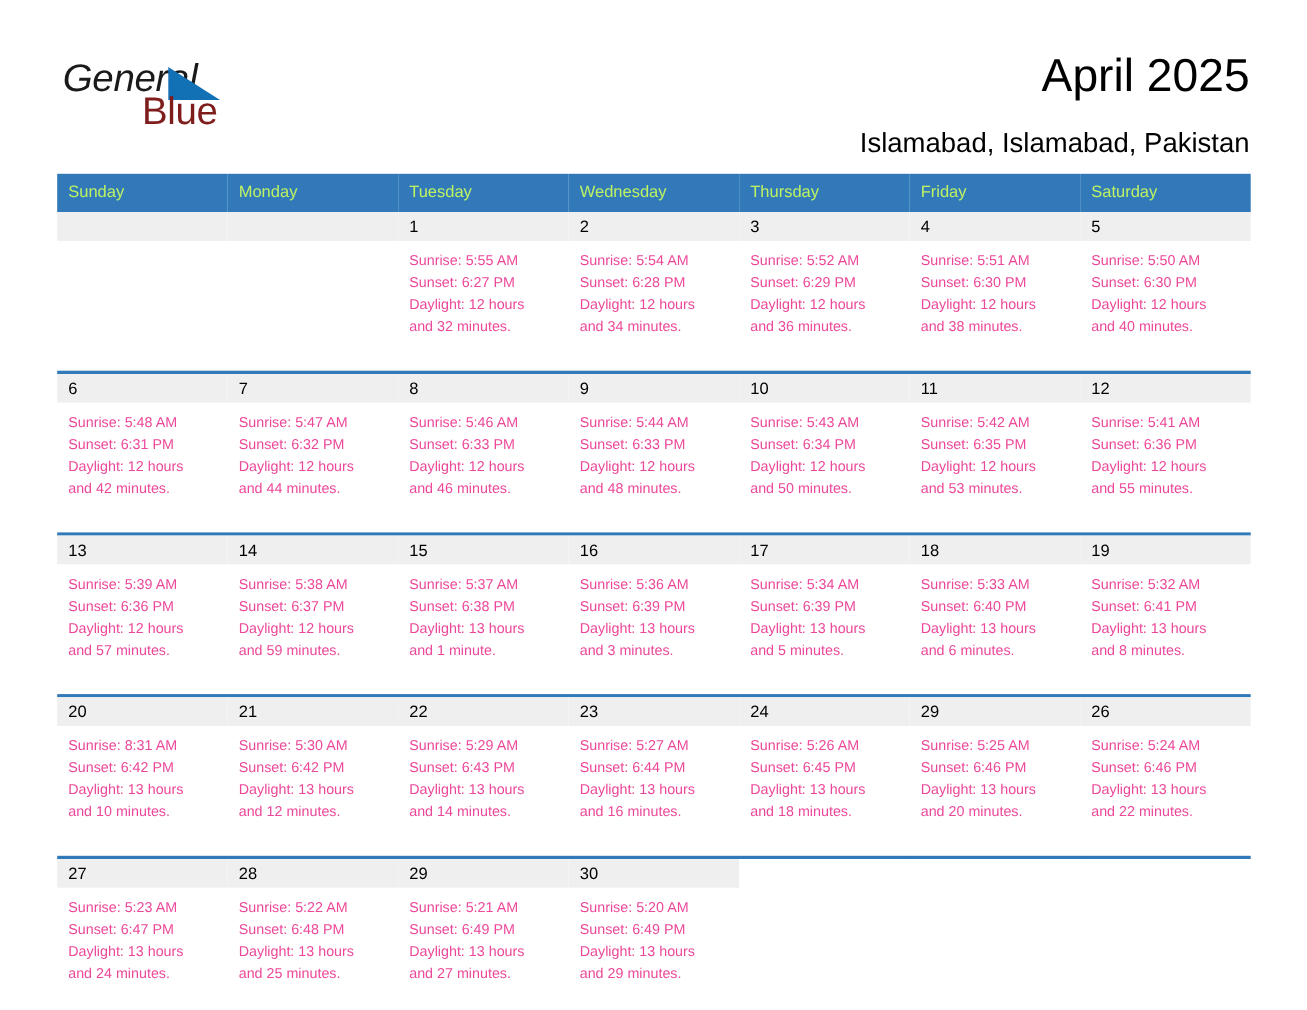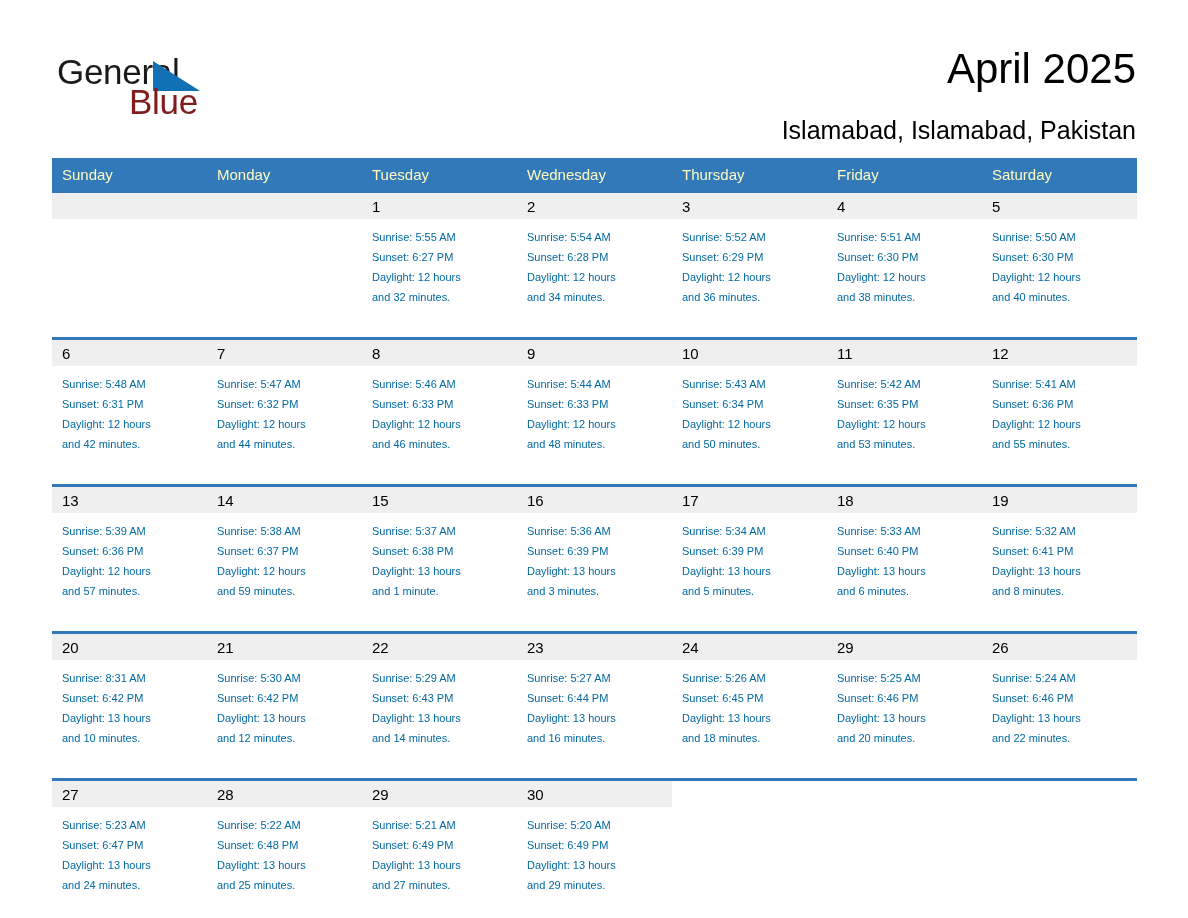--- a/index.html
+++ b/index.html
@@ -38,20 +38,21 @@
   }
   .logo-general {
     position: absolute;
     left: 0;
     top: 0;
     font-size: 35px;
     letter-spacing: -0.3px;
     color: #1a1a1a;
     font-family: "Liberation Sans", sans-serif;
     line-height: 40px;
+    font-style: italic;
   }
   .logo-triangle {
     position: absolute;
     left: 96px;
     top: 9px;
     width: 0;
     height: 0;
     border-style: solid;
     border-width: 30px 0 0 47px;
     border-color: transparent transparent transparent #1270b5;
@@ -93,21 +94,21 @@
   .calendar {
     position: absolute;
     left: 52px;
     top: 158px;
     width: 1085px;
     border-collapse: collapse;
     table-layout: fixed;
   }
   .calendar th {
     background: #3179b8;
-    color: #fef9c3;
+    color: #bef264;
     font-size: 15px;
     font-weight: normal;
     text-align: left;
     padding: 8px 0 9px 10px;
     border: none;
     line-height: 18px;
   }
   .calendar td {
     width: 155px;
     vertical-align: top;
@@ -132,23 +133,23 @@
     color: #000000;
   }
   .daycell.empty .daynum-band {
     background: #efefef;
   }
   .daycell.blank .daynum-band {
     background: #ffffff;
   }
   .info {
     padding: 8px 10px 0 10px;
-    font-size: 11px;
+    font-size: 13px;
     line-height: 20px;
-    color: #0369a1;
+    color: #ec4899;
   }
   .info div {
     white-space: nowrap;
   }
   .week-sep td {
     height: 3px;
     padding: 0;
     background: #3179b8;
   }
   .row-gap td {

